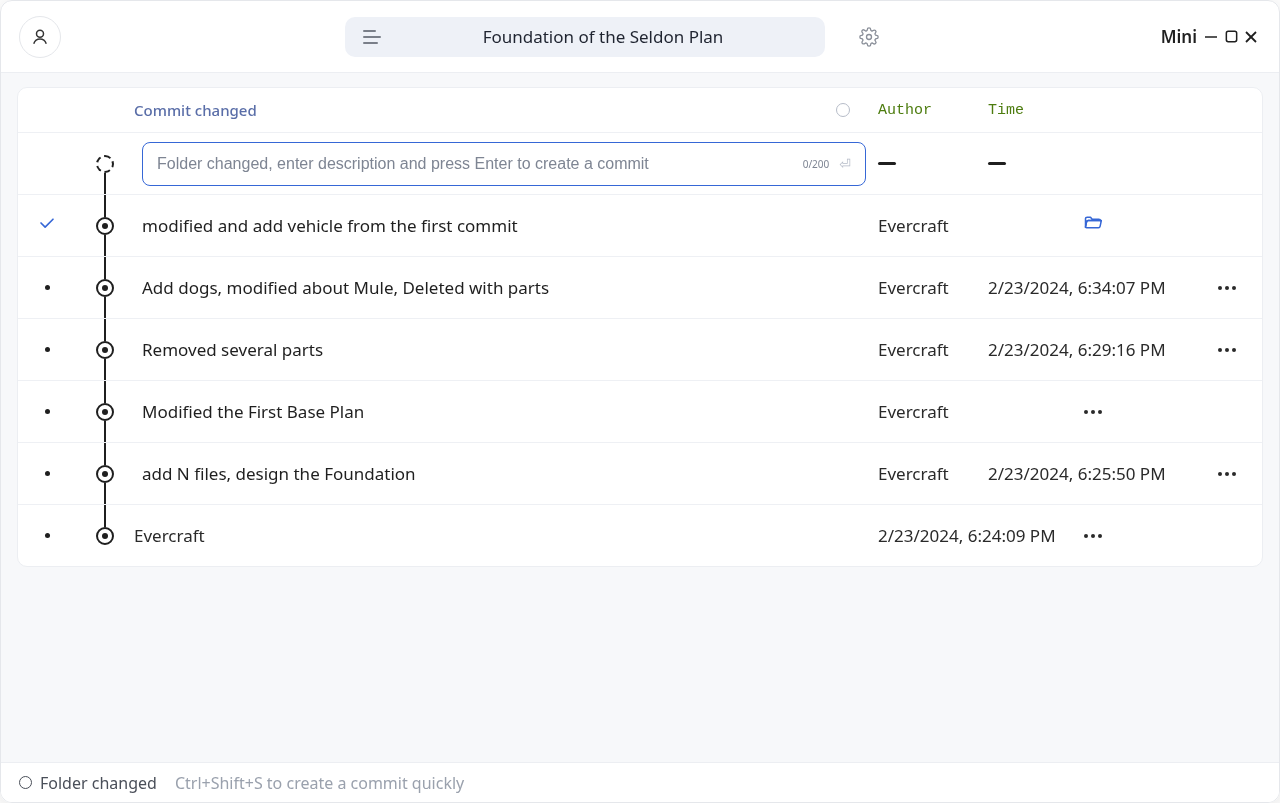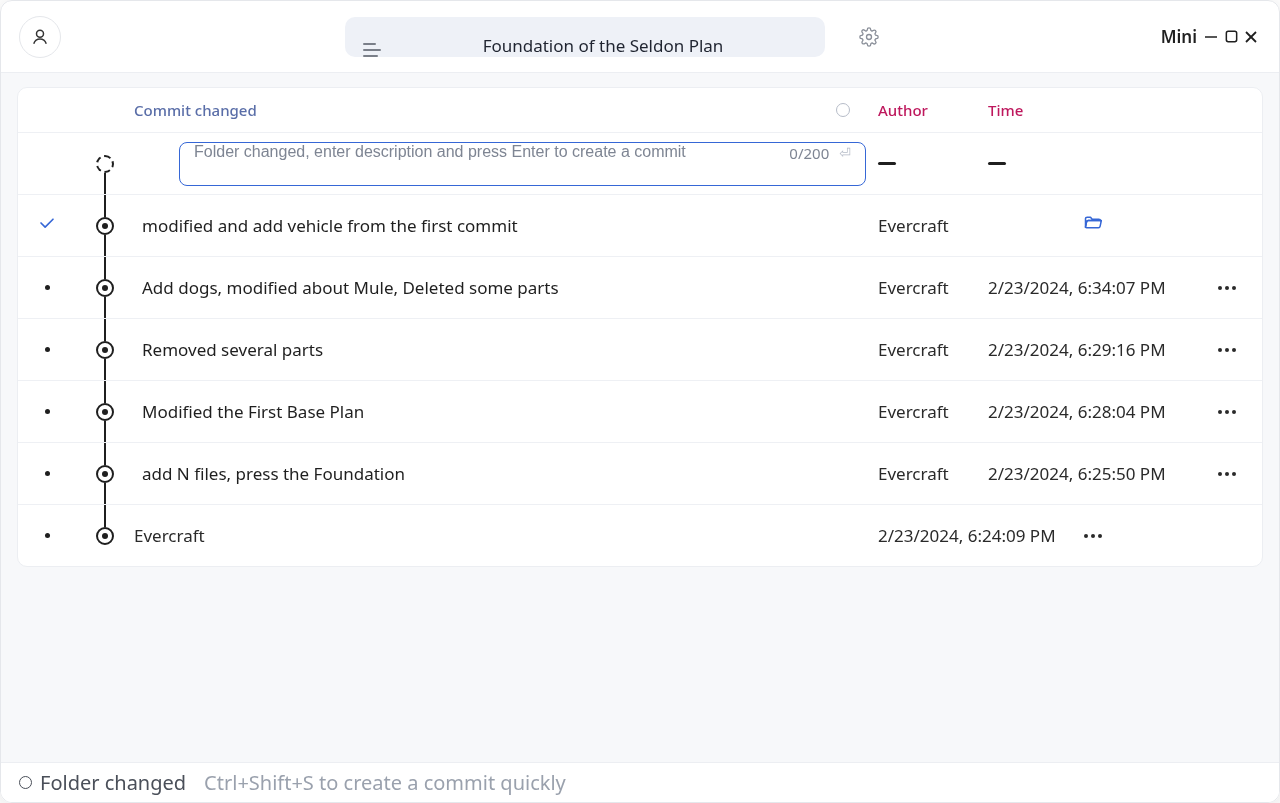--- a/index.html
+++ b/index.html
@@ -32,21 +32,21 @@
     color: #353535;
   }
   .titlebar-spacer-left { flex: 0 0 260px; }
   .title-pill {
     flex: 0 0 auto;
     min-width: 480px;
     height: 40px;
     background: #eef1f7;
     border-radius: 10px;
     display: flex;
-    align-items: flex-end;
+    align-items: center;
     padding: 0 18px;
     gap: 18px;
     position: relative;
   }
   .hamburger-icon { width: 18px; height: 14px; display:flex; flex-direction:column; justify-content:space-between; }
   .hamburger-icon span { display:block; height:2px; background:#7a7f89; border-radius:1px; }
   .hamburger-icon span:nth-child(1){ width:70%; }
   .hamburger-icon span:nth-child(2){ width:100%; }
   .hamburger-icon span:nth-child(3){ width:85%; }
   .title-text {
@@ -97,21 +97,21 @@
   .row:first-child { border-top:none; }
 
   .header-row {
     min-height:44px;
     font-size:15px;
     color:#5a6ea8;
     font-weight:500;
     border-top:none;
   }
   .header-row .col-msg { padding-left: 0; }
-  .header-row .col-author, .header-row .col-time { color:#be185d; }
+  .header-row .col-author, .header-row .col-time { color:#4d7c0f;font-family:Liberation Mono, monospace; }
 
   .col-marker { display:flex; align-items:center; justify-content:center; }
   .col-graph  { display:flex; align-items:center; justify-content:center; position:relative; height:100%; }
   .col-msg    { padding: 0 12px 0 8px; }
   .col-author { color:#2a2a2a; }
   .col-time   { color:#2a2a2a; white-space:nowrap; }
   .col-action { display:flex; align-items:center; justify-content:center; color:#3a3a3a; }
 
   .dot-marker { width:5px; height:5px; border-radius:50%; background:#1f1f1f; }
   .check-marker { color:#3667d6; }
@@ -123,34 +123,33 @@
   .graph-line-bottom { bottom:0; height:calc(50% - 9px); }
   .graph-node {
     width:18px; height:18px; border:2px solid #1f1f1f; border-radius:50%;
     background:#fff; position:relative; z-index:1;
     display:flex; align-items:center; justify-content:center;
   }
   .graph-node.filled::after { content:""; width:6px; height:6px; background:#1f1f1f; border-radius:50%; }
   .graph-node.dashed { border-style:dashed; }
 
   .commit-input-wrap {
-    display:flex; align-items:flex-start;
+    display:flex; align-items:center;
     border:1.5px solid #3667d6;
     border-radius:8px;
     height:44px;
     padding:0 14px;
     gap:10px;
-    margin-left:37px;
   }
   .commit-input {
     flex:1; border:none; outline:none; font-size:16px;
     color:#1f1f1f;
   }
   .commit-input::placeholder { color:#7e8593; }
-  .char-count { color:#7e8593; font-size:15px; }
+  .char-count { color:#7e8593; font-size:10px; }
   .enter-icon { color:#b6bcc8; font-size:14px; }
 
   .author-dash, .time-dash {
     width:18px; height:3px; background:#1f1f1f; border-radius:2px;
   }
 
   .header-radio {
     width:14px; height:14px; border:1.5px solid #b6bcc8; border-radius:50%;
     margin-left:auto; margin-right:16px;
   }
@@ -160,21 +159,21 @@
 
   .folder-open-icon { color:#3667d6; }
 
   
   .statusbar {
     height:40px;
     border-top:1px solid #eceef2;
     display:flex; align-items:center;
     padding:0 18px;
     gap:18px;
-    font-size:20px;
+    font-size:16px;
     color:#4a4f59;
     background:#ffffff;
   }
   .status-circle {
     width:13px; height:13px; border:1.5px solid #4a4f59; border-radius:50%;
   }
   .status-left { display:flex; align-items:center; gap:8px; }
   .status-hint { color:#9aa1ad; }
 </style>
 </head>
@@ -293,21 +292,21 @@
 
     <div class="row">
       <div class="col-marker">
           <div class="dot-marker"></div>
         </div>
       <div class="col-graph">
           <div class="graph-line-top"></div>
           <div class="graph-node filled"></div>
           <div class="graph-line-bottom"></div>
         </div>
-      <div class="col-msg">Add dogs, modified about Mule, Deleted some parts</div>
+      <div class="col-msg">Add dogs, modified about Mule, Deleted with parts</div>
       <div class="col-author">Evercraft</div>
       <div class="col-time">2/23/2024, 6:34:07 PM</div>
       <div class="col-action">
           <div class="more-dots">
             <span></span>
             <span></span>
             <span></span>
           </div>
         </div>
     </div>
@@ -337,40 +336,39 @@
       <div class="col-marker">
           <div class="dot-marker"></div>
         </div>
       <div class="col-graph">
           <div class="graph-line-top"></div>
           <div class="graph-node filled"></div>
           <div class="graph-line-bottom"></div>
         </div>
       <div class="col-msg">Modified the First Base Plan</div>
       <div class="col-author">Evercraft</div>
-      <div class="col-time">2/23/2024, 6:28:04 PM</div>
       <div class="col-action">
           <div class="more-dots">
             <span></span>
             <span></span>
             <span></span>
           </div>
         </div>
     </div>
 
     <div class="row">
       <div class="col-marker">
           <div class="dot-marker"></div>
         </div>
       <div class="col-graph">
           <div class="graph-line-top"></div>
           <div class="graph-node filled"></div>
           <div class="graph-line-bottom"></div>
         </div>
-      <div class="col-msg">add N files, press the Foundation</div>
+      <div class="col-msg">add N files, design the Foundation</div>
       <div class="col-author">Evercraft</div>
       <div class="col-time">2/23/2024, 6:25:50 PM</div>
       <div class="col-action">
           <div class="more-dots">
             <span></span>
             <span></span>
             <span></span>
           </div>
         </div>
     </div>

